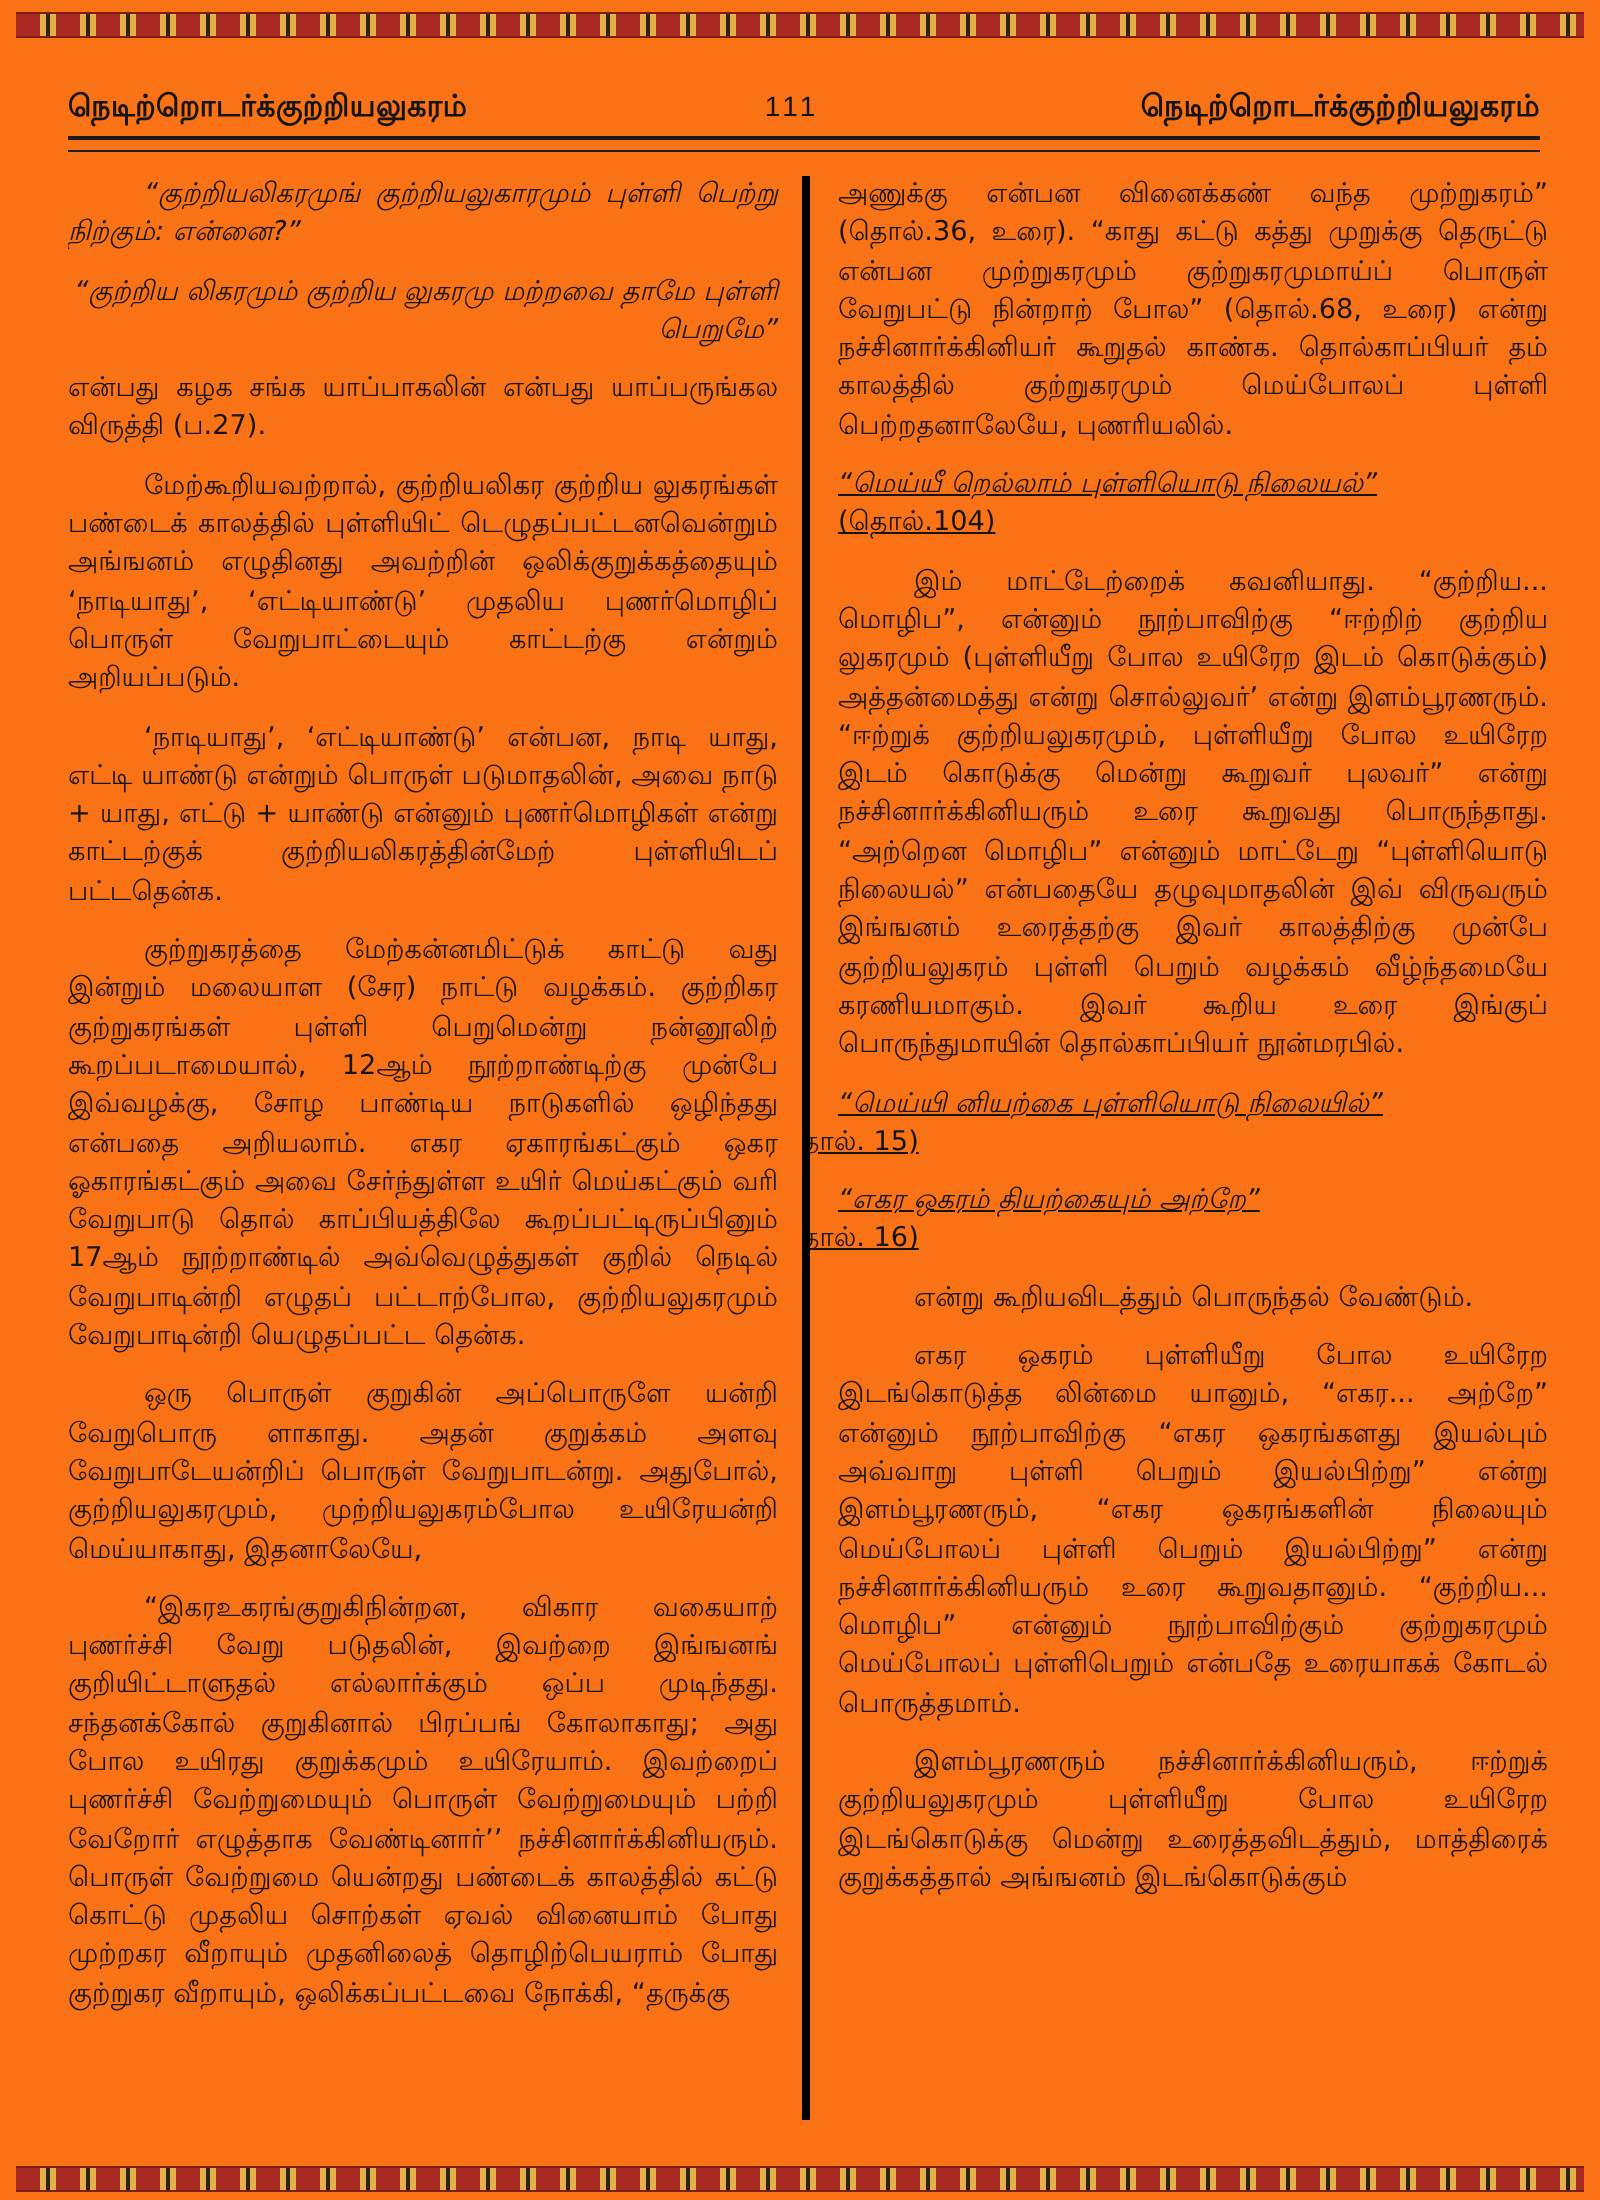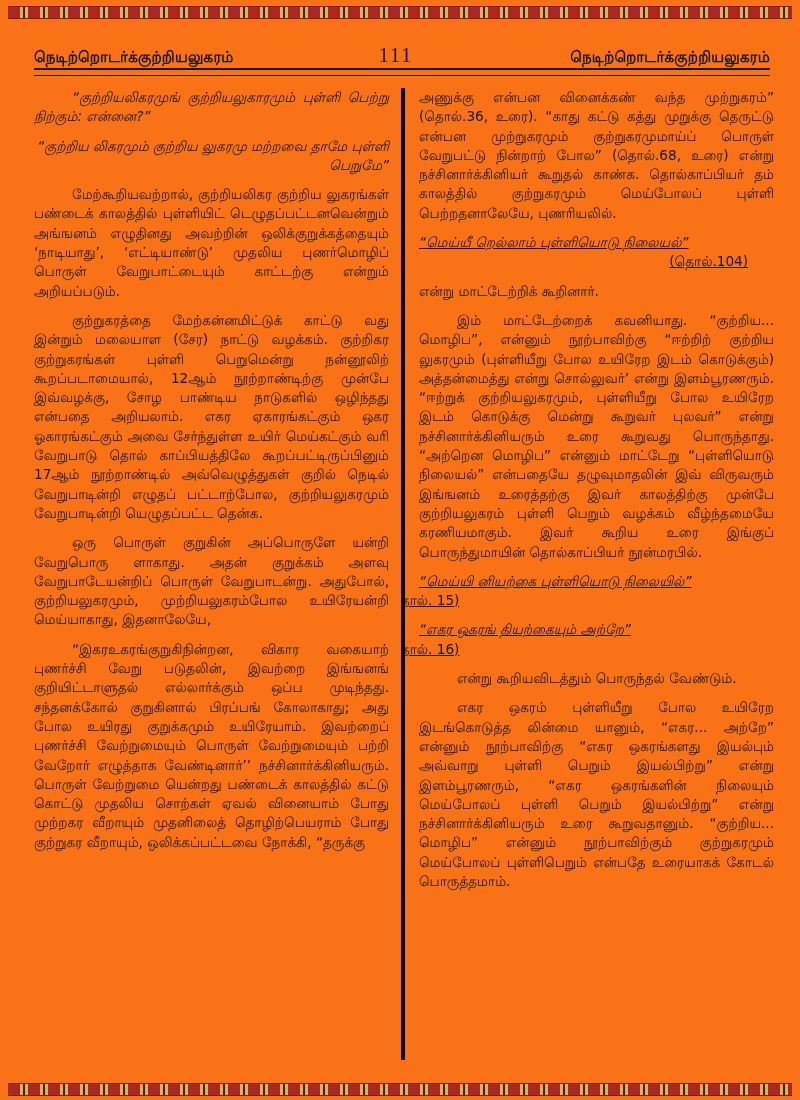--- a/index.html
+++ b/index.html
@@ -45,22 +45,22 @@
     align-items: baseline;
     justify-content: space-between;
   }
   .header .h-title {
     font-weight: bold;
     font-size: 15px;
     letter-spacing: 0.2px;
     white-space: nowrap;
   }
   .header .h-page {
-    font-family: Liberation Serif, serif;
-    font-size: 20px;
+    font-family: Liberation Sans, sans-serif;
+    font-size: 14px;
     letter-spacing: 2px;
     transform: translateX(-6px);
   }
   .header-rule {
     position: absolute;
     top: 68px;
     left: 34px;
     right: 30px;
     height: 5px;
     border-top: 2px solid #1c1c1c;
@@ -106,21 +106,20 @@
   .para-verse {
     font-style: italic;
     margin-left: 34px;
     margin-bottom: 12px;
     text-align: left;
     text-decoration: underline;
   }
   .verse-ref {
     display: block;
     font-style: normal;
-    text-align: right;
     padding-right: 26px;
   }
   .verse-ref.ref-left {
     text-align: left;
     margin-left: -34px;
     padding-right: 0;
   }
 </style>
 </head>
 <body>
@@ -136,48 +135,50 @@
   </div>
   <div class="header-rule"></div>
 
   <div class="content">
     <div class="column left">
 
         <p class="para-quote-hang"><span>“குற்றியலிகரமுங் குற்றியலுகாரமும் புள்ளி பெற்று நிற்கும்: என்னை?”</span></p>
 
         <p class="para-quote-block"><span>“குற்றிய லிகரமும் குற்றிய லுகரமு மற்றவை தாமே புள்ளி பெறுமே”</span></p>
 
+        <p class="para-body-flush"><span>என்பது கழக சங்க யாப்பாகலின் என்பது யாப்பருங்கல விருத்தி (ப.27).</span></p>
 
         <p class="para-body"><span>மேற்கூறியவற்றால், குற்றியலிகர குற்றிய லுகரங்கள் பண்டைக் காலத்தில் புள்ளியிட் டெழுதப்பட்டனவென்றும் அங்ஙனம் எழுதினது அவற்றின் ஒலிக்குறுக்கத்தையும் ‘நாடியாது’, ‘எட்டியாண்டு’ முதலிய புணர்மொழிப் பொருள் வேறுபாட்டையும் காட்டற்கு என்றும் அறியப்படும்.</span></p>
 
+        <p class="para-body"><span>‘நாடியாது’, ‘எட்டியாண்டு’ என்பன, நாடி யாது, எட்டி யாண்டு என்றும் பொருள் படுமாதலின், அவை நாடு + யாது, எட்டு + யாண்டு என்னும் புணர்மொழிகள் என்று காட்டற்குக் குற்றியலிகரத்தின்மேற் புள்ளியிடப் பட்டதென்க.</span></p>
 
         <p class="para-body"><span>குற்றுகரத்தை மேற்கன்னமிட்டுக் காட்டு வது இன்றும் மலையாள (சேர) நாட்டு வழக்கம். குற்றிகர குற்றுகரங்கள் புள்ளி பெறுமென்று நன்னூலிற் கூறப்படாமையால், 12ஆம் நூற்றாண்டிற்கு முன்பே இவ்வழக்கு, சோழ பாண்டிய நாடுகளில் ஒழிந்தது என்பதை அறியலாம். எகர ஏகாரங்கட்கும் ஒகர ஓகாரங்கட்கும் அவை சேர்ந்துள்ள உயிர் மெய்கட்கும் வரி வேறுபாடு தொல் காப்பியத்திலே கூறப்பட்டிருப்பினும் 17ஆம் நூற்றாண்டில் அவ்வெழுத்துகள் குறில் நெடில் வேறுபாடின்றி எழுதப் பட்டாற்போல, குற்றியலுகரமும் வேறுபாடின்றி யெழுதப்பட்ட தென்க.</span></p>
 
         <p class="para-body"><span>ஒரு பொருள் குறுகின் அப்பொருளே யன்றி வேறுபொரு ளாகாது. அதன் குறுக்கம் அளவு வேறுபாடேயன்றிப் பொருள் வேறுபாடன்று. அதுபோல், குற்றியலுகரமும், முற்றியலுகரம்போல உயிரேயன்றி மெய்யாகாது, இதனாலேயே,</span></p>
 
         <p class="para-body"><span>“இகரஉகரங்குறுகிநின்றன, விகார வகையாற் புணர்ச்சி வேறு படுதலின், இவற்றை இங்ஙனங் குறியிட்டாளுதல் எல்லார்க்கும் ஒப்ப முடிந்தது. சந்தனக்கோல் குறுகினால் பிரப்பங் கோலாகாது; அது போல உயிரது குறுக்கமும் உயிரேயாம். இவற்றைப் புணர்ச்சி வேற்றுமையும் பொருள் வேற்றுமையும் பற்றி வேறோர் எழுத்தாக வேண்டினார்’’ நச்சினார்க்கினியரும். பொருள் வேற்றுமை யென்றது பண்டைக் காலத்தில் கட்டு கொட்டு முதலிய சொற்கள் ஏவல் வினையாம் போது முற்றகர வீறாயும் முதனிலைத் தொழிற்பெயராம் போது குற்றுகர வீறாயும், ஒலிக்கப்பட்டவை நோக்கி, “தருக்கு</span></p>
       </div>
     <div class="column right">
 
         <p class="para-body-flush"><span>அணுக்கு என்பன வினைக்கண் வந்த முற்றுகரம்” (தொல்.36, உரை). “காது கட்டு கத்து முறுக்கு தெருட்டு என்பன முற்றுகரமும் குற்றுகரமுமாய்ப் பொருள் வேறுபட்டு நின்றாற் போல” (தொல்.68, உரை) என்று நச்சினார்க்கினியர் கூறுதல் காண்க. தொல்காப்பியர் தம் காலத்தில் குற்றுகரமும் மெய்போலப் புள்ளி பெற்றதனாலேயே, புணரியலில்.</span></p>
 
         <p class="para-verse"><span>“மெய்யீ றெல்லாம் புள்ளியொடு நிலையல்”</span><span class="verse-ref">(தொல்.104)</span></p>
 
         <p class="para-verse"></p>
 
-        <p class="para-body-flush"><span>என்று மாட்டேற்றிக் கூறினார்.</span></p>
 
         <p class="para-body"><span>இம் மாட்டேற்றைக் கவனியாது. “குற்றிய... மொழிப”, என்னும் நூற்பாவிற்கு “ஈற்றிற் குற்றிய லுகரமும் (புள்ளியீறு போல உயிரேற இடம் கொடுக்கும்) அத்தன்மைத்து என்று சொல்லுவர்’ என்று இளம்பூரணரும். “ஈற்றுக் குற்றியலுகரமும், புள்ளியீறு போல உயிரேற இடம் கொடுக்கு மென்று கூறுவர் புலவர்” என்று நச்சினார்க்கினியரும் உரை கூறுவது பொருந்தாது. “அற்றென மொழிப” என்னும் மாட்டேறு “புள்ளியொடு நிலையல்” என்பதையே தழுவுமாதலின் இவ் விருவரும் இங்ஙனம் உரைத்தற்கு இவர் காலத்திற்கு முன்பே குற்றியலுகரம் புள்ளி பெறும் வழக்கம் வீழ்ந்தமையே கரணியமாகும். இவர் கூறிய உரை இங்குப் பொருந்துமாயின் தொல்காப்பியர் நூன்மரபில்.</span></p>
 
         <p class="para-verse"><span>“மெய்யி னியற்கை புள்ளியொடு நிலையில்”</span><span class="verse-ref ref-left">(தொல். 15)</span></p>
 
-        <p class="para-verse"><span>“எகர ஒகரங் தியற்கையும் அற்றே”</span><span class="verse-ref ref-left">(தொல். 16)</span></p>
+        <p class="para-verse"><span>“எகர ஒகரம் தியற்கையும் அற்றே”</span><span class="verse-ref ref-left">(தொல். 16)</span></p>
 
         <p class="para-body"><span>என்று கூறியவிடத்தும் பொருந்தல் வேண்டும்.</span></p>
 
         <p class="para-body"><span>எகர ஒகரம் புள்ளியீறு போல உயிரேற இடங்கொடுத்த லின்மை யானும், “எகர... அற்றே” என்னும் நூற்பாவிற்கு “எகர ஒகரங்களது இயல்பும் அவ்வாறு புள்ளி பெறும் இயல்பிற்று” என்று இளம்பூரணரும், “எகர ஒகரங்களின் நிலையும் மெய்போலப் புள்ளி பெறும் இயல்பிற்று” என்று நச்சினார்க்கினியரும் உரை கூறுவதானும். “குற்றிய... மொழிப” என்னும் நூற்பாவிற்கும் குற்றுகரமும் மெய்போலப் புள்ளிபெறும் என்பதே உரையாகக் கோடல் பொருத்தமாம்.</span></p>
 
+        <p class="para-body"><span>இளம்பூரணரும் நச்சினார்க்கினியரும், ஈற்றுக் குற்றியலுகரமும் புள்ளியீறு போல உயிரேற இடங்கொடுக்கு மென்று உரைத்தவிடத்தும், மாத்திரைக் குறுக்கத்தால் அங்ஙனம் இடங்கொடுக்கும்</span></p>
       </div>
   </div>
 
   <div class="deco-border bottom"></div>
 
 </div>
 
 </body></html>

